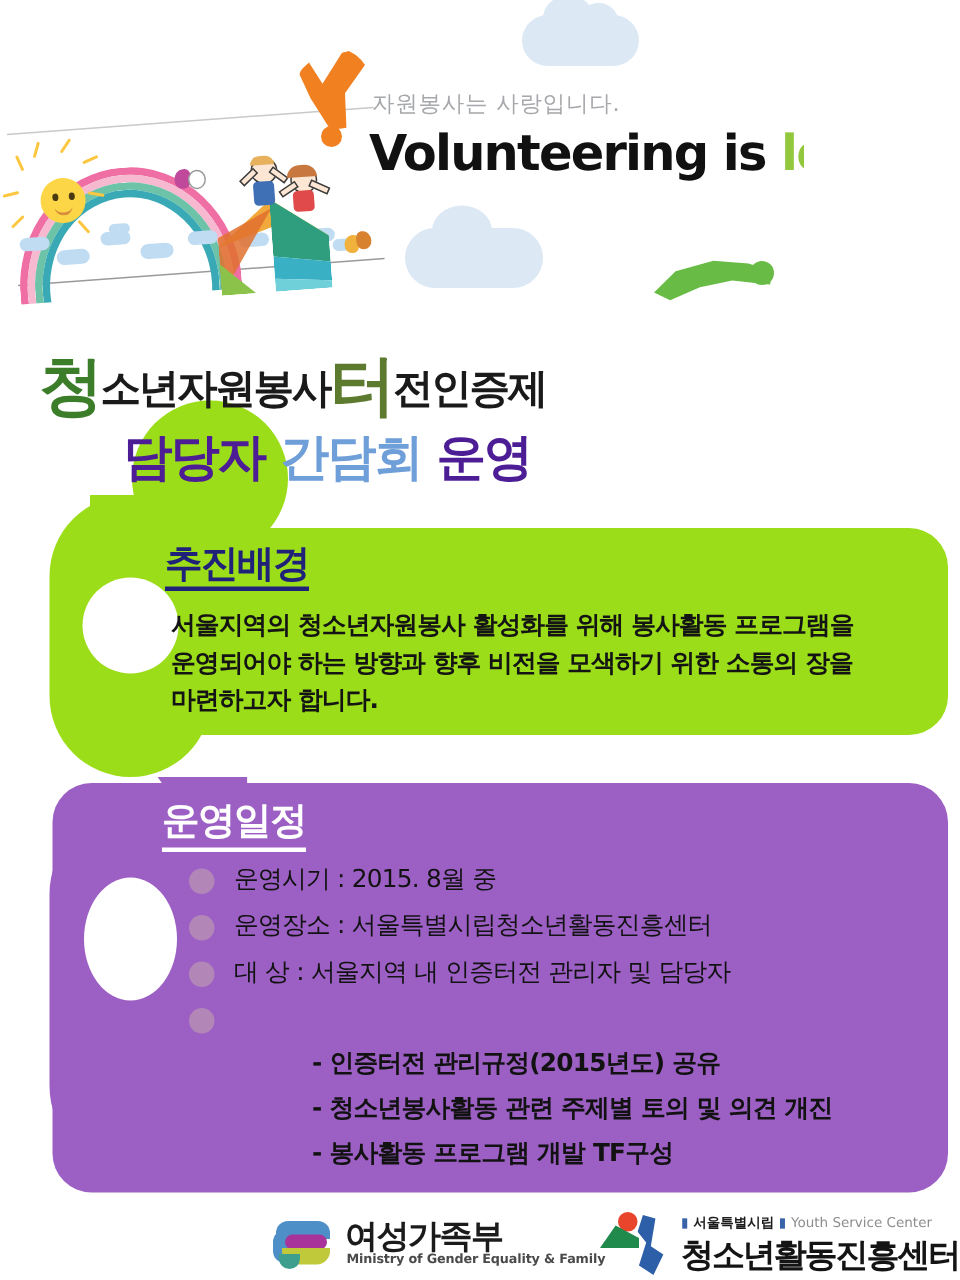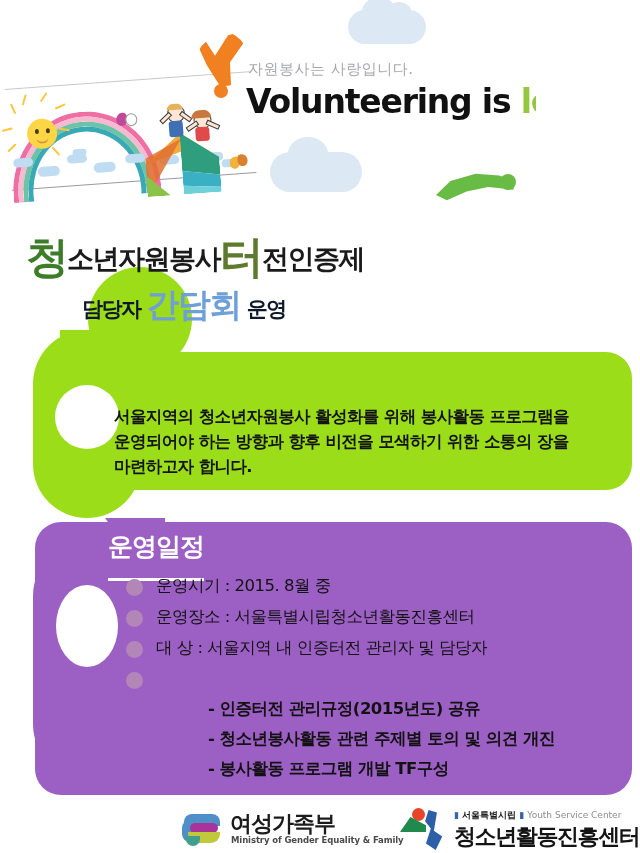--- a/index.html
+++ b/index.html
@@ -65,21 +65,21 @@
   
   .person{position:absolute;}
 
   
   .title-wrap{position:absolute;left:0;top:215px;width:640px;height:130px;}
   .title-l1{position:absolute;left:26px;top:13px;white-space:nowrap;font-weight:bold;}
   .title-l2{position:absolute;left:82px;top:68px;white-space:nowrap;font-weight:bold;}
   .t-big-green{font-size:43px;color:#3b7d28;letter-spacing:-2px;vertical-align:-4px;}
   .t-mid-black{font-size:27px;color:#1a1a1a;letter-spacing:-1.5px;}
   .t-big-olive{font-size:44px;color:#5d7b2e;letter-spacing:-2px;vertical-align:-4px;}
-  .t-black2{font-size:21px;color:#0f172a;letter-spacing:-1.5px;}
+  .t-black2{font-size:33px;color:#4c1d95;letter-spacing:-1.5px;}
   .t-blue{font-size:33px;color:#6f9fd8;letter-spacing:-1.5px;}
 
   
   .green-blob{
     position:absolute;left:88px;top:52px;width:104px;height:104px;
     border-radius:50%;background:#9bdd18;z-index:0;
   }
   .title-l1,.title-l2{z-index:2;}
 
   
@@ -123,21 +123,21 @@
     position:absolute;left:56px;top:585px;width:62px;height:82px;
     background:#ffffff;border-radius:50%;z-index:2;
   }
   .purple-flag{
     position:absolute;left:105px;top:518px;width:60px;height:30px;background:#9c5fc4;z-index:2;
     clip-path:polygon(0 0,100% 0,100% 100%,20% 55%);
   }
   .head-purple{
     position:absolute;left:108px;top:533px;z-index:4;
     font-size:25px;font-weight:bold;color:#ffffff;letter-spacing:-1px;
-    border-bottom:3px solid #ffffff;padding-bottom:17px;line-height:1.1;
+    border-bottom:3px solid #ffffff;padding-bottom:4px;line-height:1.1;
   }
   .bullets{position:absolute;left:126px;top:574px;z-index:4;width:500px;}
   .brow{position:relative;height:31px;}
   .bdot{
     position:absolute;left:0;top:5px;width:17px;height:17px;border-radius:50%;
     background:#b287b8;
   }
   .btext{
     position:absolute;left:30px;top:1px;white-space:nowrap;
     font-size:16.5px;font-weight:normal;color:#121212;letter-spacing:-.5px;
@@ -272,20 +272,21 @@
     <div class="green-blob"></div>
     <div class="title-l1"><span class="t-big-green">청</span><span class="t-mid-black">소년자원봉사</span><span class="t-big-olive">터</span><span class="t-mid-black">전인증제</span></div>
     <div class="title-l2"><span class="t-black2">담당자</span><span class="t-black2">&nbsp;</span><span class="t-blue">간담회</span><span class="t-black2">&nbsp;</span><span class="t-black2">운영</span></div>
   </div>
 
   <div class="tab-green"></div>
   <div class="green-notch"></div>
   <div class="panel-green"></div>
   <div class="tab-green-hole"></div>
 
+  <div class="head-green">추진배경</div>
   <div class="body-green">
     <div>서울지역의 청소년자원봉사 활성화를 위해 봉사활동 프로그램을</div>
     <div>운영되어야 하는 방향과 향후 비전을 모색하기 위한 소통의 장을</div>
     <div>마련하고자 합니다.</div>
   </div>
 
   <div class="tab-purple"></div>
   <div class="panel-purple"></div>
   <div class="purple-flag"></div>
   <div class="tab-purple-hole"></div>

